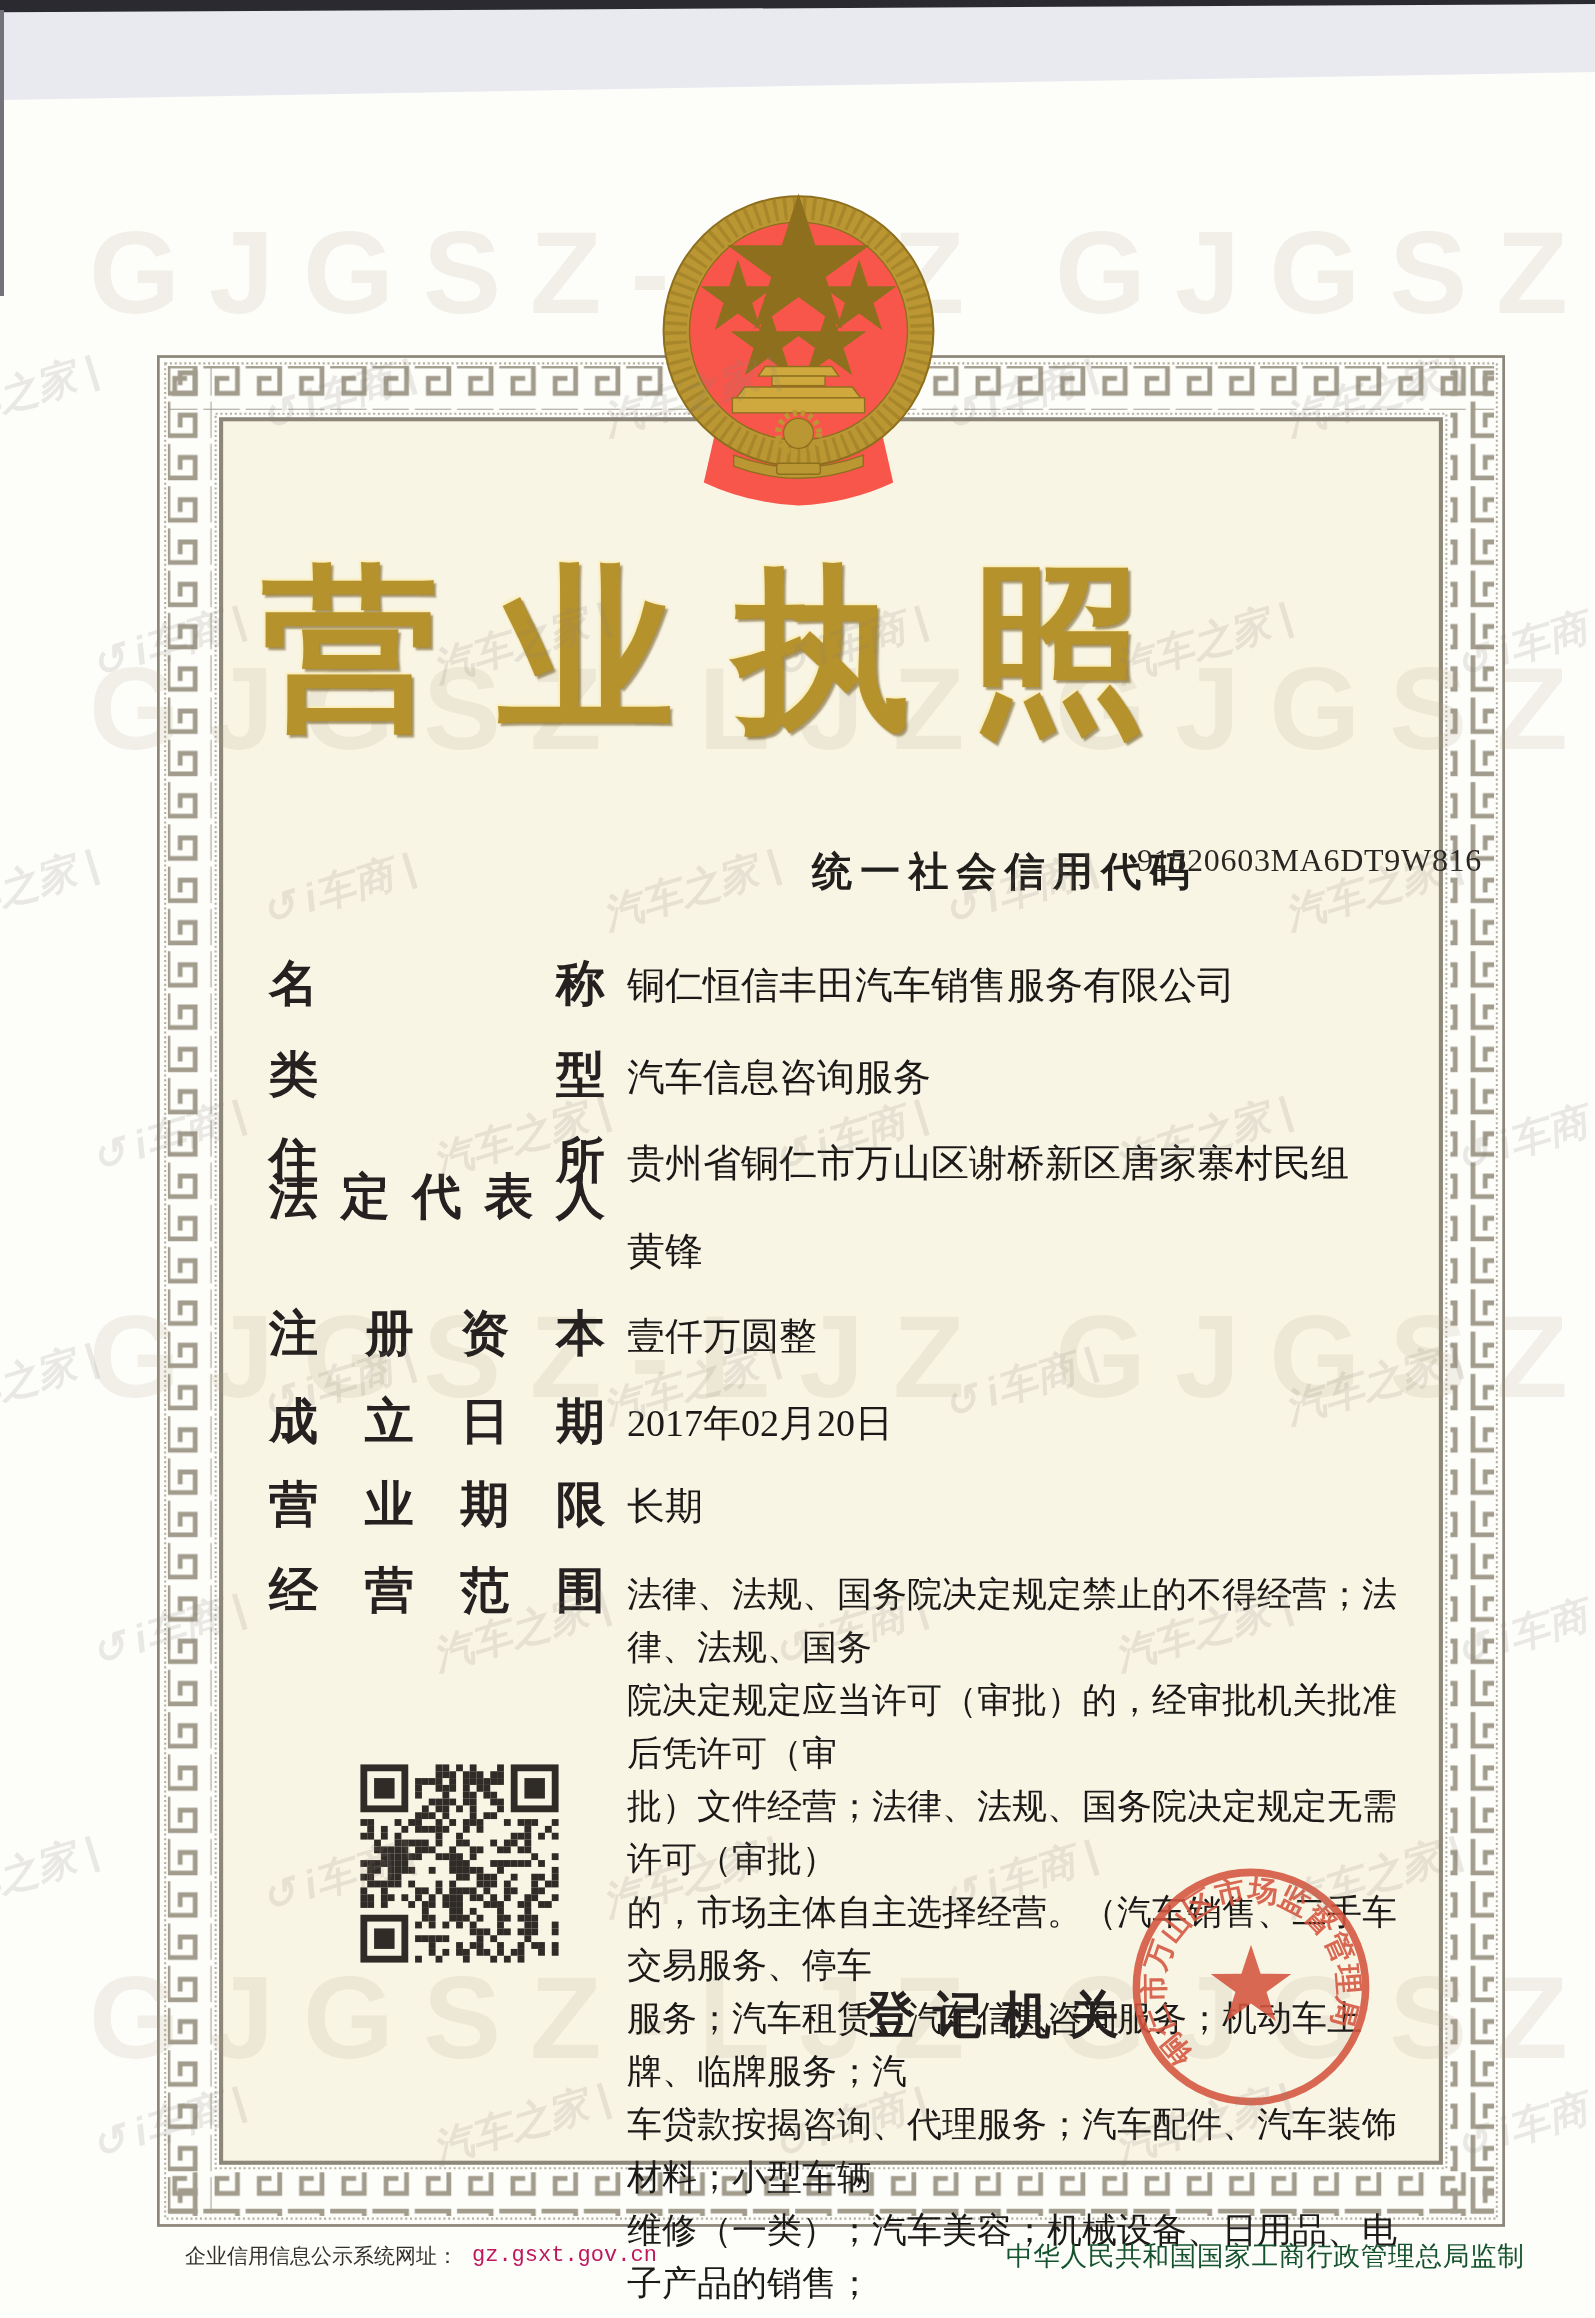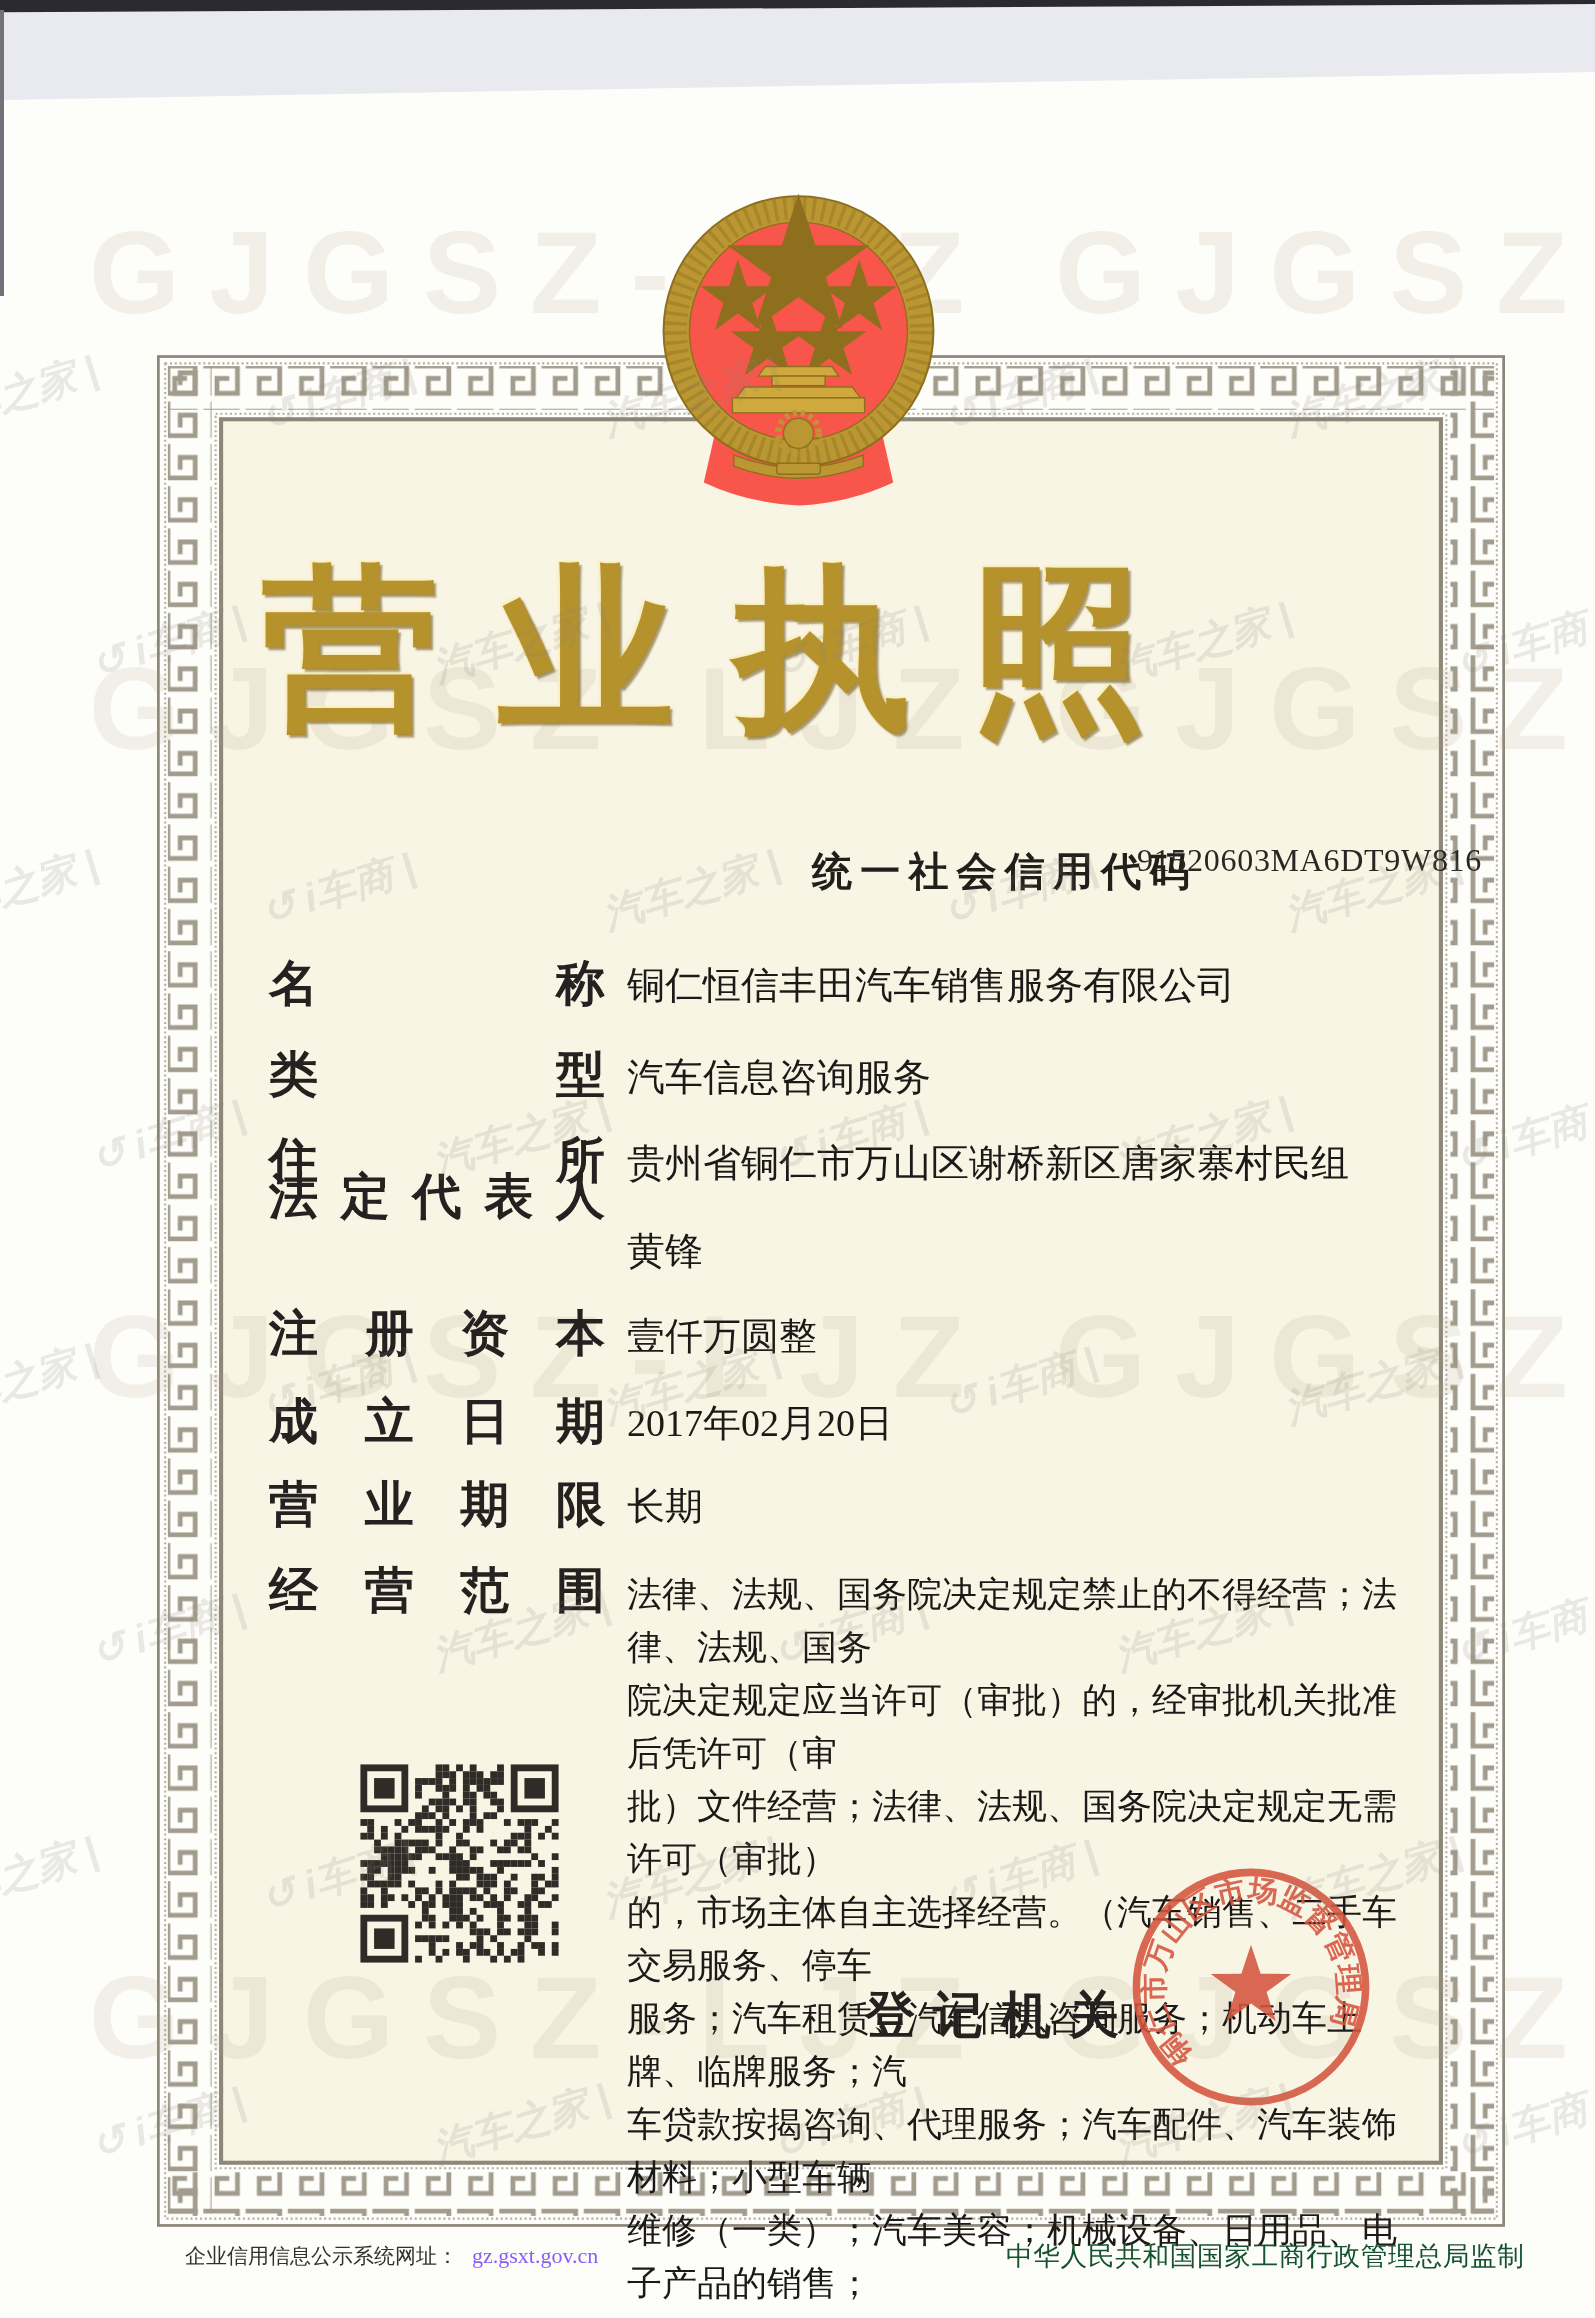--- a/index.html
+++ b/index.html
@@ -54,22 +54,22 @@
 
   
   .reg-label{position:absolute;left:865px;top:1990px;width:254px;font-size:50px;font-weight:bold;
     color:#242120;text-align:justify;text-align-last:justify;line-height:1;z-index:4;}
   .reg-date{position:absolute;left:1076px;top:2081px;font-size:42px;color:#1c1a18;z-index:4;
     font-family:"Liberation Serif",serif;letter-spacing:3.4px;}
   .seal{position:absolute;left:1120px;top:1856px;width:262px;height:262px;z-index:6;opacity:0.88;}
 
   
   .footer-site-label{position:absolute;left:185px;top:2242px;font-size:21px;color:#33302c;z-index:4;}
-  .footer-site-url{position:absolute;left:472px;top:2243px;font-size:22px;color:#8b5cf6;z-index:4;
-    font-family:Liberation Serif, serif;}
+  .footer-site-url{position:absolute;left:472px;top:2243px;font-size:22px;color:#be185d;z-index:4;
+    font-family:Liberation Mono, monospace;}
   .footer-issuer{position:absolute;left:1006px;top:2238px;font-size:26.6px;color:#14532d;z-index:4;
     font-family:"Liberation Serif",serif;letter-spacing:0.7px;}
 </style>
 </head>
 <body>
 
 <div class="page">
 
   <div class="scan-top-strip"></div>
   <div class="scan-gray-band"></div>

